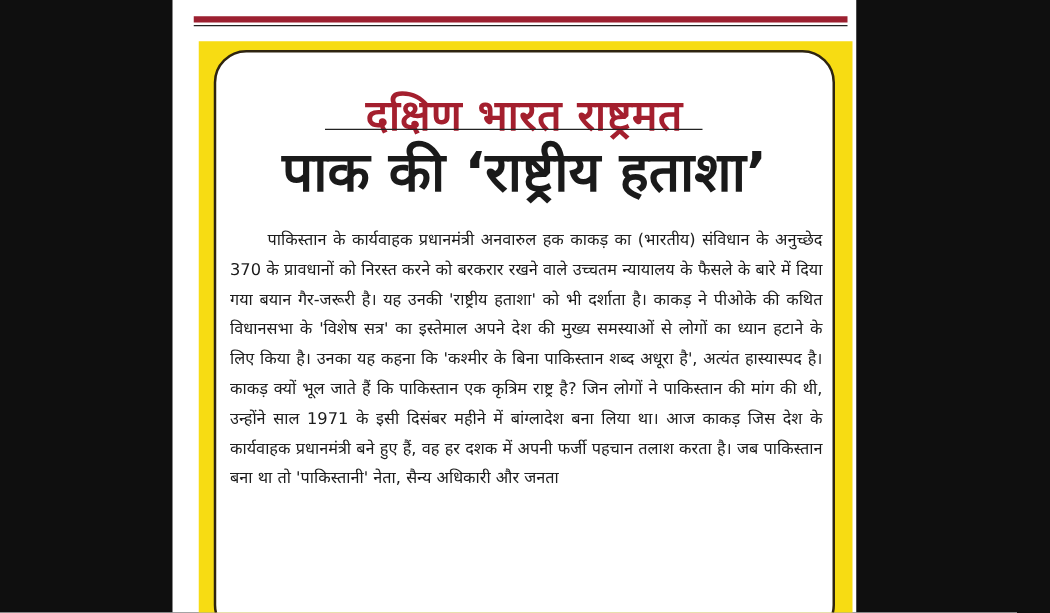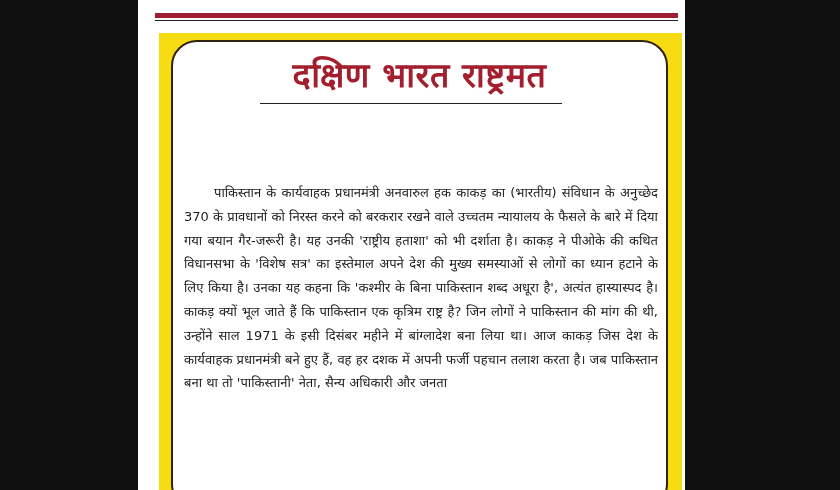--- a/index.html
+++ b/index.html
@@ -2,30 +2,31 @@
 <html><head>
 <meta charset="utf-8">
 <style>
   html,body{margin:0;padding:0;}
   body{width:840px;height:490px;background:#0f0f0f;position:relative;overflow:hidden;font-family:"DejaVu Sans",sans-serif;}
   .page{position:absolute;left:138px;top:0;width:547px;height:490px;background:#ffffff;}
   .rule-red{position:absolute;left:155px;top:13px;width:523px;height:5px;background:#9c2030;}
   .rule-black{position:absolute;left:155px;top:20px;width:523px;height:1px;background:#222;}
   .yellow-box{position:absolute;left:159px;top:33px;width:523px;height:470px;background:#f7dc13;}
   .card{position:absolute;left:171px;top:40px;width:497px;height:470px;background:#fff;border:2px solid #2e2410;border-radius:26px;box-sizing:border-box;}
-  .masthead{position:absolute;left:0;right:0;top:12px;text-align:center;color:#a41f2e;font-weight:bold;font-size:34px;line-height:42px;letter-spacing:0.5px;}
+  .masthead{position:absolute;left:0;right:0;top:30px;text-align:center;color:#a41f2e;font-weight:bold;font-size:34px;line-height:42px;letter-spacing:0.5px;}
   .mast-rule{position:absolute;left:87px;top:61px;width:302px;height:1px;background:#222;}
   .headline{position:absolute;left:0;right:0;top:66px;text-align:center;color:#1a1a1a;font-weight:bold;font-size:44px;line-height:62px;}
   .body-text{position:absolute;left:11px;right:8px;top:139px;color:#1c1c1c;font-size:13px;line-height:23.8px;text-align:justify;text-indent:30px;margin:0;}
 </style>
 </head>
 <body>
 
 <div class="page"></div>
 <div class="rule-red"></div>
 <div class="rule-black"></div>
 
 <div class="yellow-box"></div>
 <div class="card">
   <div class="masthead">दक्षिण भारत राष्ट्रमत</div>
   <div class="mast-rule"></div>
+  <div class="headline">पाक की ‘राष्ट्रीय हताशा’</div>
   <p class="body-text">पाकिस्तान के कार्यवाहक प्रधानमंत्री अनवारुल हक काकड़ का (भारतीय) संविधान के अनुच्छेद 370 के प्रावधानों को निरस्त करने को बरकरार रखने वाले उच्चतम न्यायालय के फैसले के बारे में दिया गया बयान गैर-जरूरी है। यह उनकी 'राष्ट्रीय हताशा' को भी दर्शाता है। काकड़ ने पीओके की कथित विधानसभा के 'विशेष सत्र' का इस्तेमाल अपने देश की मुख्य समस्याओं से लोगों का ध्यान हटाने के लिए किया है। उनका यह कहना कि 'कश्मीर के बिना पाकिस्तान शब्द अधूरा है', अत्यंत हास्यास्पद है। काकड़ क्यों भूल जाते हैं कि पाकिस्तान एक कृत्रिम राष्ट्र है? जिन लोगों ने पाकिस्तान की मांग की थी, उन्होंने साल 1971 के इसी दिसंबर महीने में बांग्लादेश बना लिया था। आज काकड़ जिस देश के कार्यवाहक प्रधानमंत्री बने हुए हैं, वह हर दशक में अपनी फर्जी पहचान तलाश करता है। जब पाकिस्तान बना था तो 'पाकिस्तानी' नेता, सैन्य अधिकारी और जनता</p>
 </div>
 
 </body></html>

